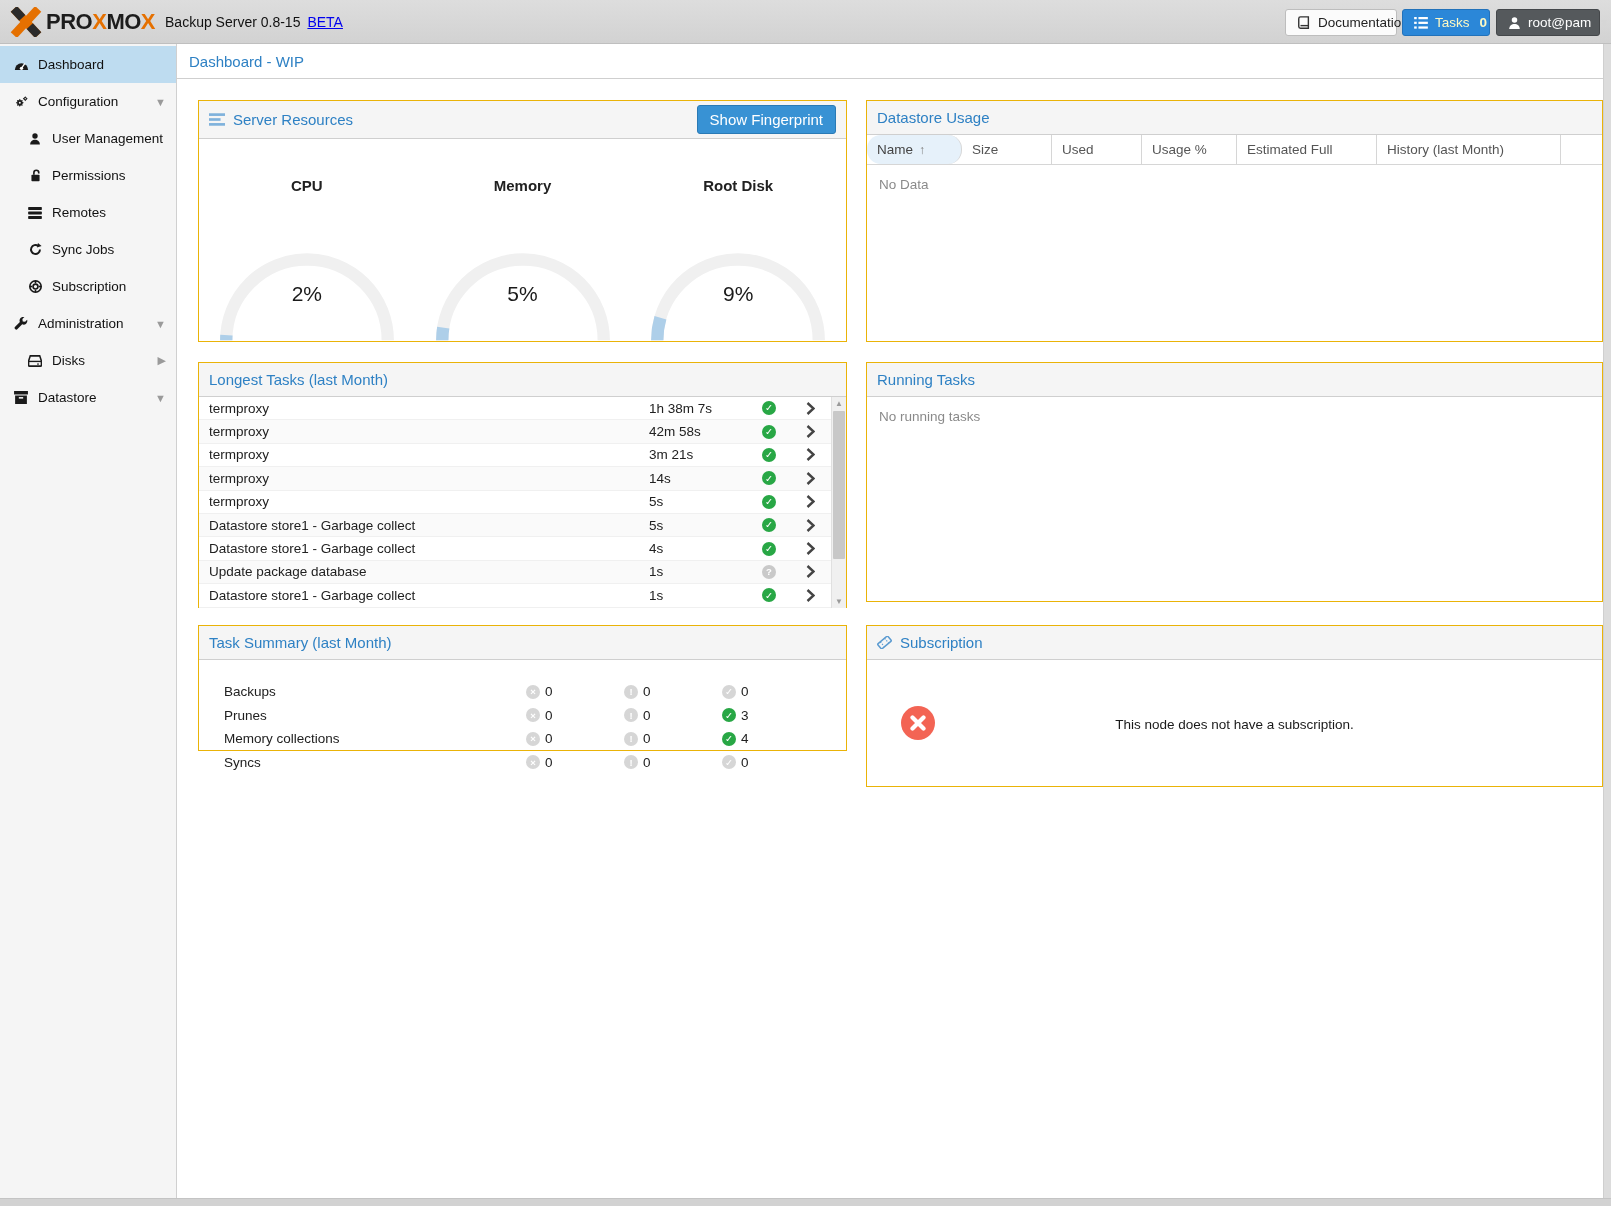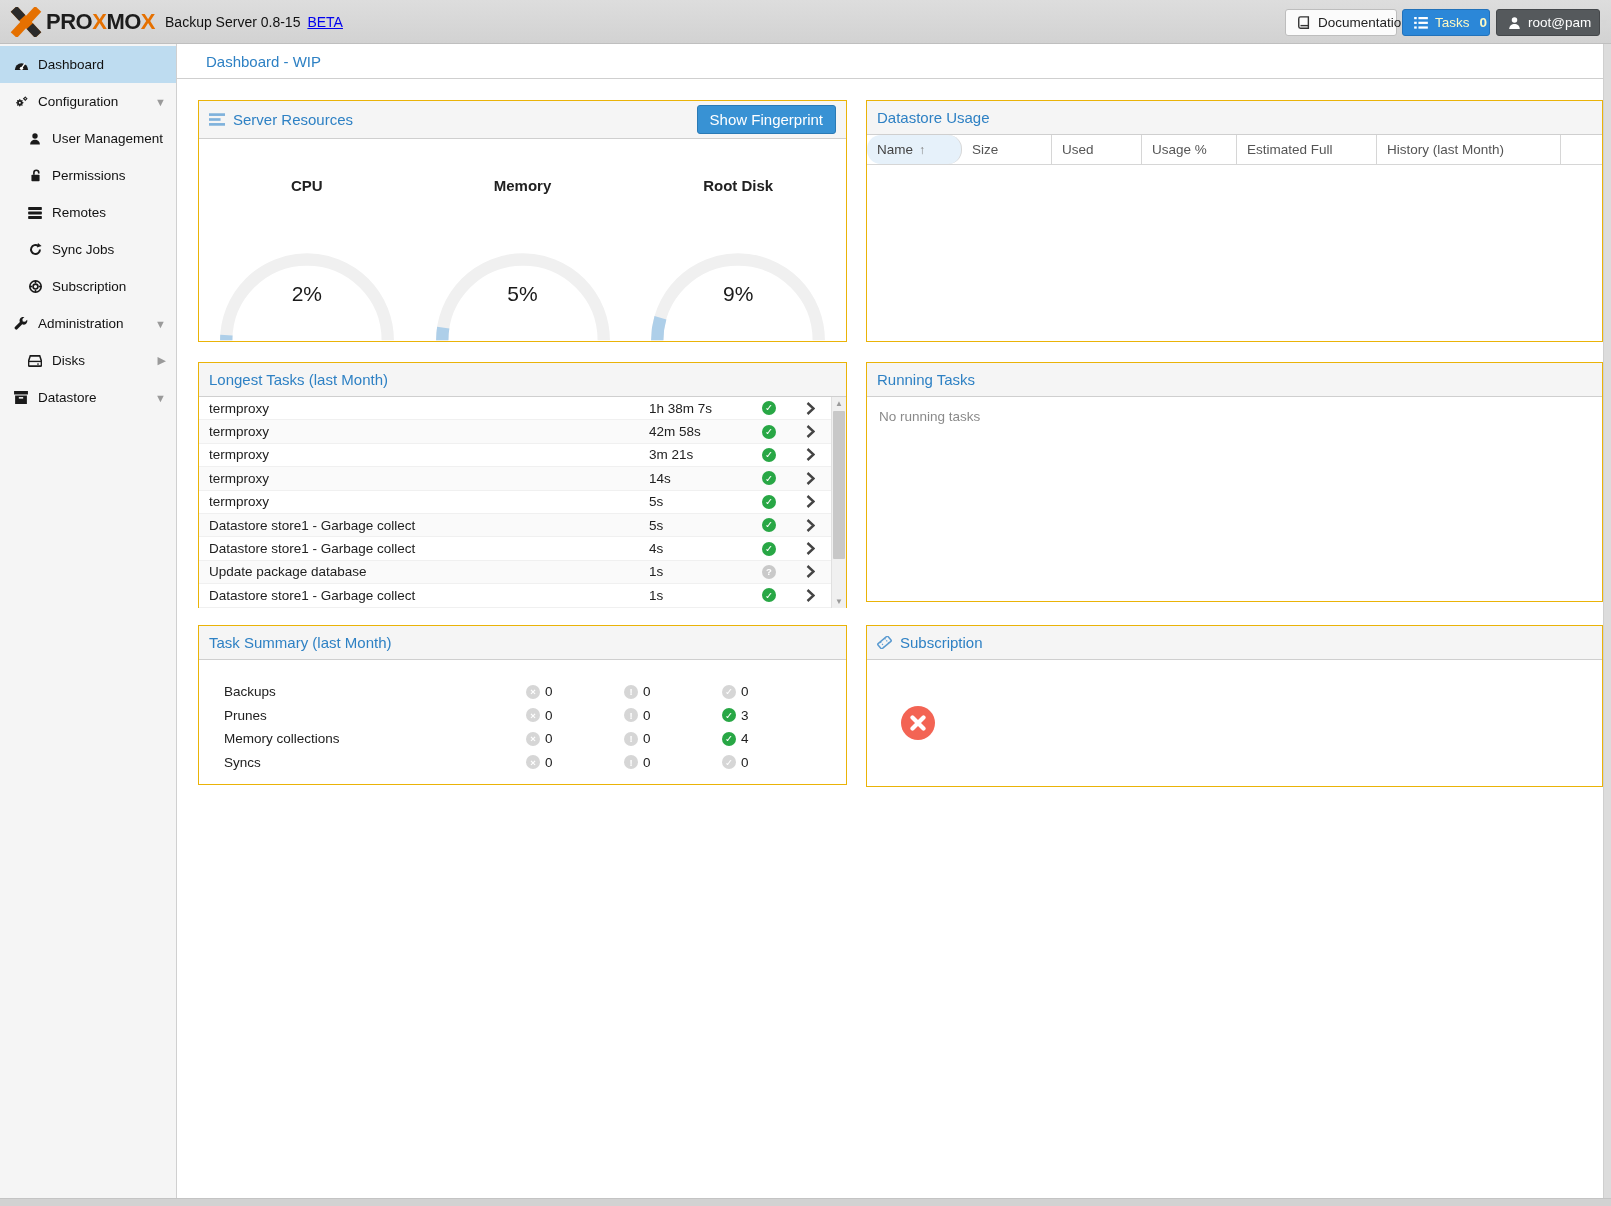--- a/index.html
+++ b/index.html
@@ -29,21 +29,21 @@
     background:#f5f5f5; border-right:1px solid #d0d0d0; padding-top:2px; }
   .side-item { height:37px; display:flex; align-items:center; font-size:13.5px;
     color:#111; cursor:pointer; padding-left:12px; position:relative; }
   .side-item .ic { width:18px; display:inline-flex; justify-content:center; margin-right:8px; color:#222; }
   .side-item.child { padding-left:26px; }
   .side-item.selected { background:#bedcf0; }
   .side-item .trail { position:absolute; right:10px; color:#9a9a9a; font-size:11px; }
 
   
   .content-header { position:absolute; left:177px; top:44px; width:1426px; height:35px;
-    background:#fff; border-bottom:1px solid #cfcfcf; display:flex; align-items:center;padding-left:17px; }
+    background:#fff; border-bottom:1px solid #cfcfcf; display:flex; align-items:center; }
   .page-title { color:#2e81c4; font-size:15px; margin-left:12px; }
 
   .panel { position:absolute; background:#fff; border:1px solid #eab308; }
   .panel-hd { height:34px; background:#f5f5f5; border-bottom:1px solid #cfcfcf;
     display:flex; align-items:center; padding:0 10px; }
   .panel-title { color:#2e81c4; font-size:15px; display:flex; align-items:center; }
   .panel-title .ic { margin-right:8px; display:inline-flex; }
 
   
   .sr-hd { height:38px; }
@@ -335,20 +335,21 @@
     <div class="du-col sorted" style="width:95px;">
       <span>Name</span>
       <span class="sort-arrow">↑</span>
     </div>
     <div class="du-col" style="width:90px;">Size</div>
     <div class="du-col" style="width:90px;">Used</div>
     <div class="du-col" style="width:95px;">Usage %</div>
     <div class="du-col" style="width:140px;">Estimated Full</div>
     <div class="du-col" style="width:184px;">History (last Month)</div>
   </div>
+  <div class="empty-text">No Data</div>
 </div>
 
 <div class="panel" style="left:198px; top:362px; width:649px; height:246px;">
   <div class="panel-hd">
     <span class="panel-title">Longest Tasks (last Month)</span>
   </div>
   <div class="lt-list">
     <div class="lt-rows">
 
       <div class="lt-row">
@@ -468,21 +469,21 @@
   </div>
 </div>
 
 <div class="panel" style="left:866px; top:362px; width:737px; height:240px;">
   <div class="panel-hd">
     <span class="panel-title">Running Tasks</span>
   </div>
   <div class="empty-text">No running tasks</div>
 </div>
 
-<div class="panel" style="left:198px; top:625px; width:649px; height:160px;">
+<div class="panel" style="left:198px; top:625px; width:649px; height:126px;">
   <div class="panel-hd">
     <span class="panel-title">Task Summary (last Month)</span>
   </div>
   <div class="ts-body">
     <div class="ts-row">
       <span class="ts-label">Backups</span>
       <span class="ts-cell">
           <span class="circ gray">×</span>
           <span>0</span>
         </span>
@@ -559,17 +560,18 @@
   </div>
   <div class="sub-body">
     <div class="sub-x">
       <svg width="16" height="16" viewBox="0 0 16 16">
           <g stroke="#fff" stroke-width="4.2" stroke-linecap="round">
             <path d="M2.5 2.5 L13.5 13.5"></path>
             <path d="M13.5 2.5 L2.5 13.5"></path>
           </g>
         </svg>
     </div>
+    <div class="sub-msg">This node does not have a subscription.</div>
   </div>
 </div>
 
 <div class="pg-sb-right"></div>
 <div class="pg-sb-bottom"></div>
 
 </body></html>

